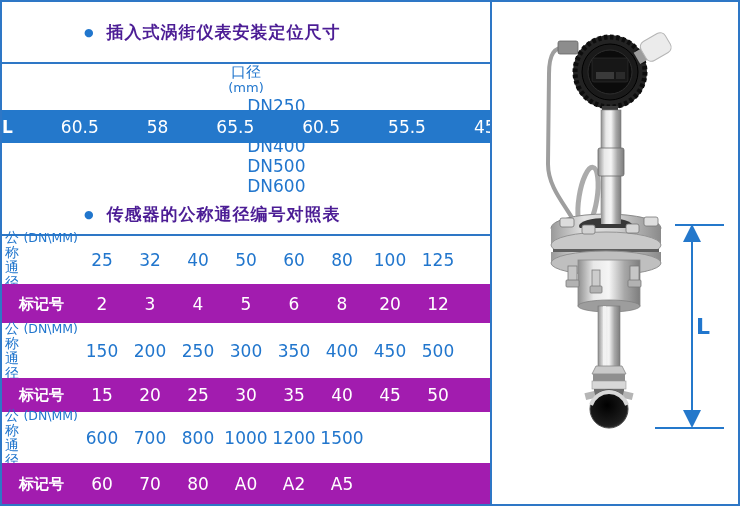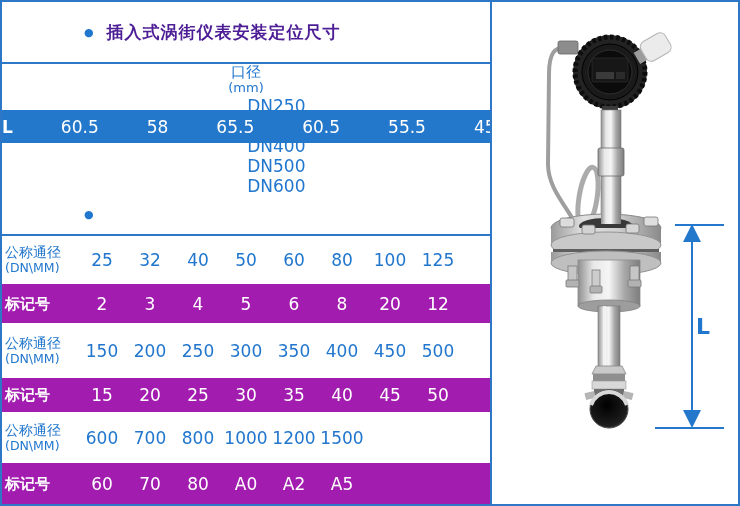--- a/index.html
+++ b/index.html
@@ -27,21 +27,21 @@
   .t1lbl { width:58px; display:flex; flex-direction:column; justify-content:center; align-items:center;
            color:#2176cd; line-height:16px; }
   .t1lbl .l1 { font-size:15px; } .t1lbl .l2 { font-size:13px; }
   .t1c { width:71px; text-align:right; color:#2176cd; font-size:17px;margin-left:48px; }
   .t1c.two { line-height:18px; }
   .t1band .t1lbl, .t1band .t1c { color:#ffffff; }
   .t1band .biglbl { font-size:17px; font-weight:bold; }
 
   
   .t2row { position:absolute; left:0; width:488px; display:flex; align-items:center; }
-  .t2lbl { width:76px; display:flex; flex-direction:column; justify-content:center;
+  .t2lbl { width:76px; display:flex; justify-content:center;
            padding-left:3px; color:#2176cd; line-height:15px; }
   .t2lbl .l1 { font-size:14px; } .t2lbl .l2 { font-size:12.5px; }
   .t2c { width:48px; text-align:center; color:#2176cd; font-size:17px; }
   .t2band { background:#a21caf; }
   .t2band .t2lbl { font-size:15px; font-weight:bold; color:#ffffff; line-height:18px; }
   .t2band .t2c { color:#ffffff; }
   .rowA { top:234px; height:48px; }
   .rowB { top:282px; height:39px; }
   .rowC { top:321px; height:55px; }
   .rowD { top:376px; height:34px; }
@@ -81,20 +81,21 @@
       <div class="t1c">60.5</div>
       <div class="t1c">58</div>
       <div class="t1c">65.5</div>
       <div class="t1c">60.5</div>
       <div class="t1c">55.5</div>
       <div class="t1c">45.5</div>
     </div>
 
     <div class="sec-title title2">
       <span class="bullet">●</span>
+      <span class="txt">传感器的公称通径编号对照表</span>
     </div>
     <div class="hline hr2"></div>
 
     <div class="t2row rowA">
       <div class="t2lbl">
         <span class="l1">公称通径</span>
         <span class="l2">(DN\MM)</span>
       </div>
       <div class="t2c">25</div>
       <div class="t2c">32</div>

